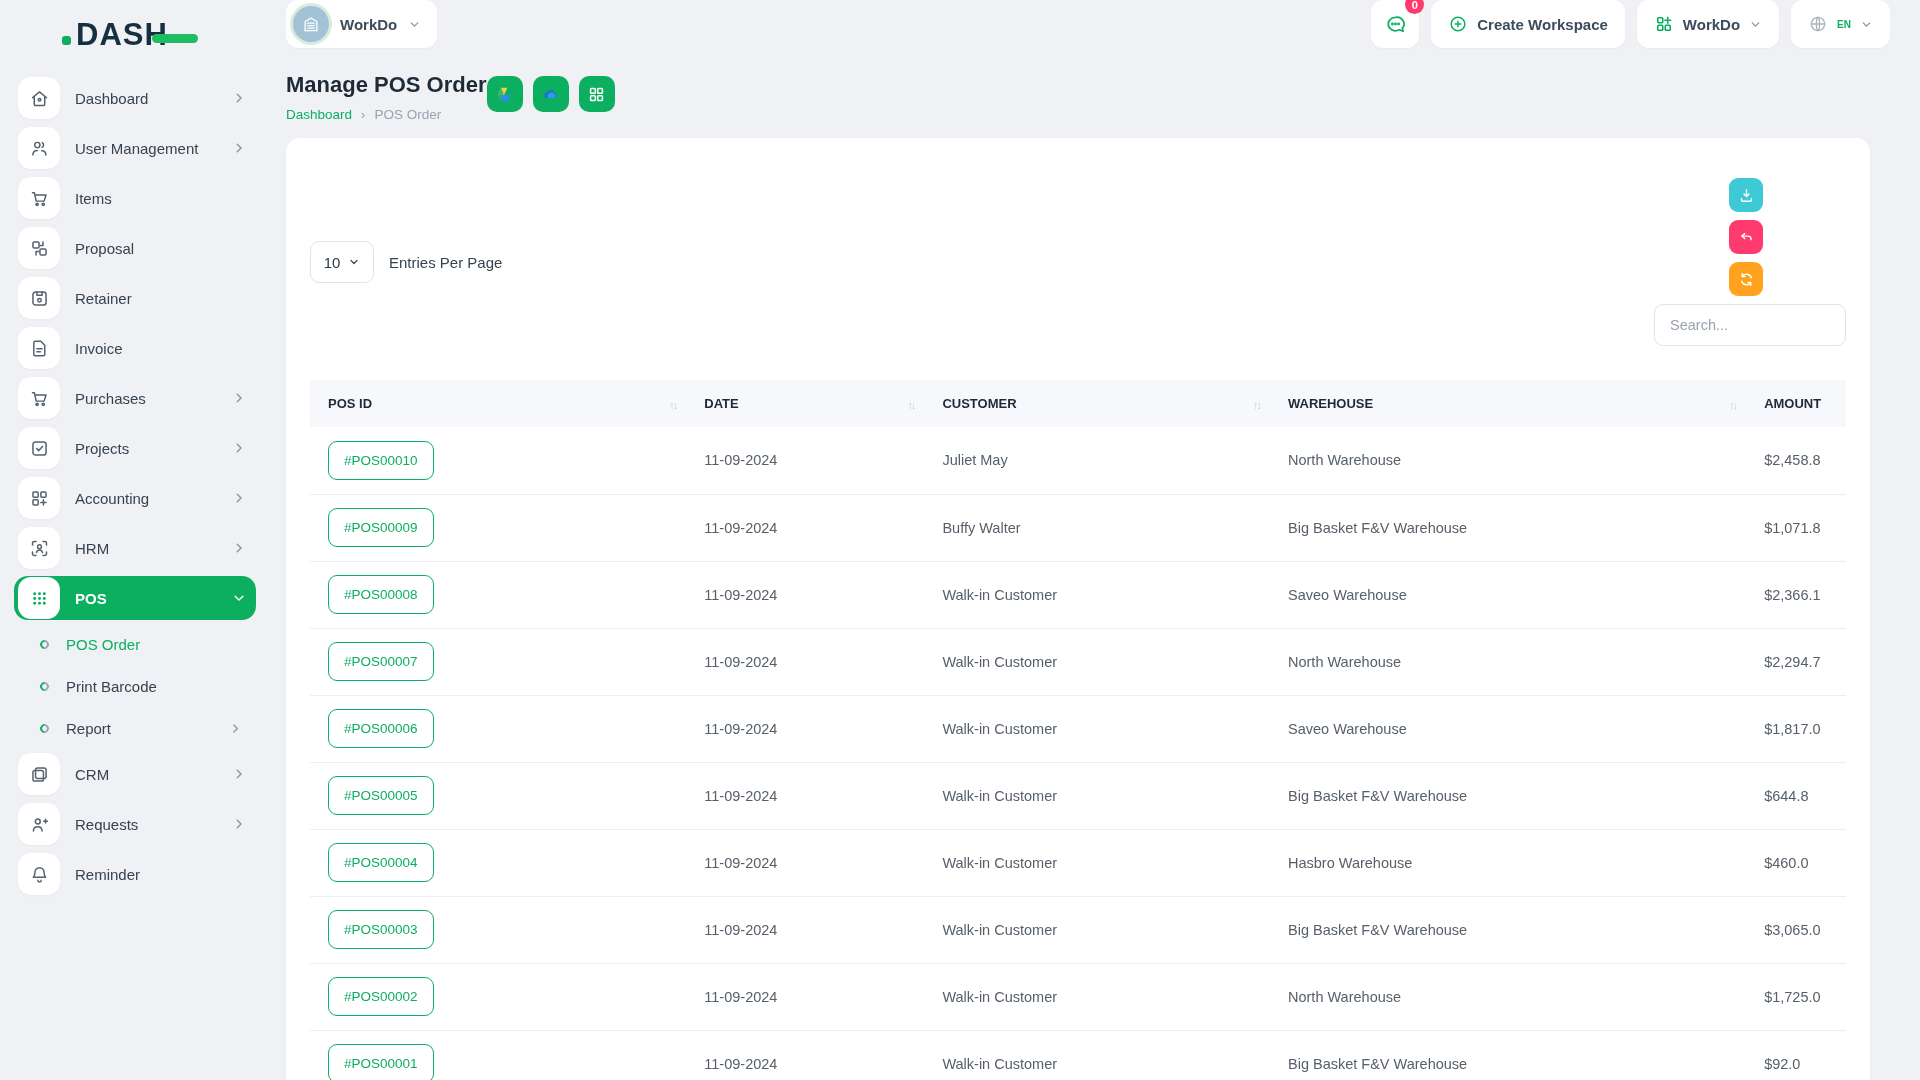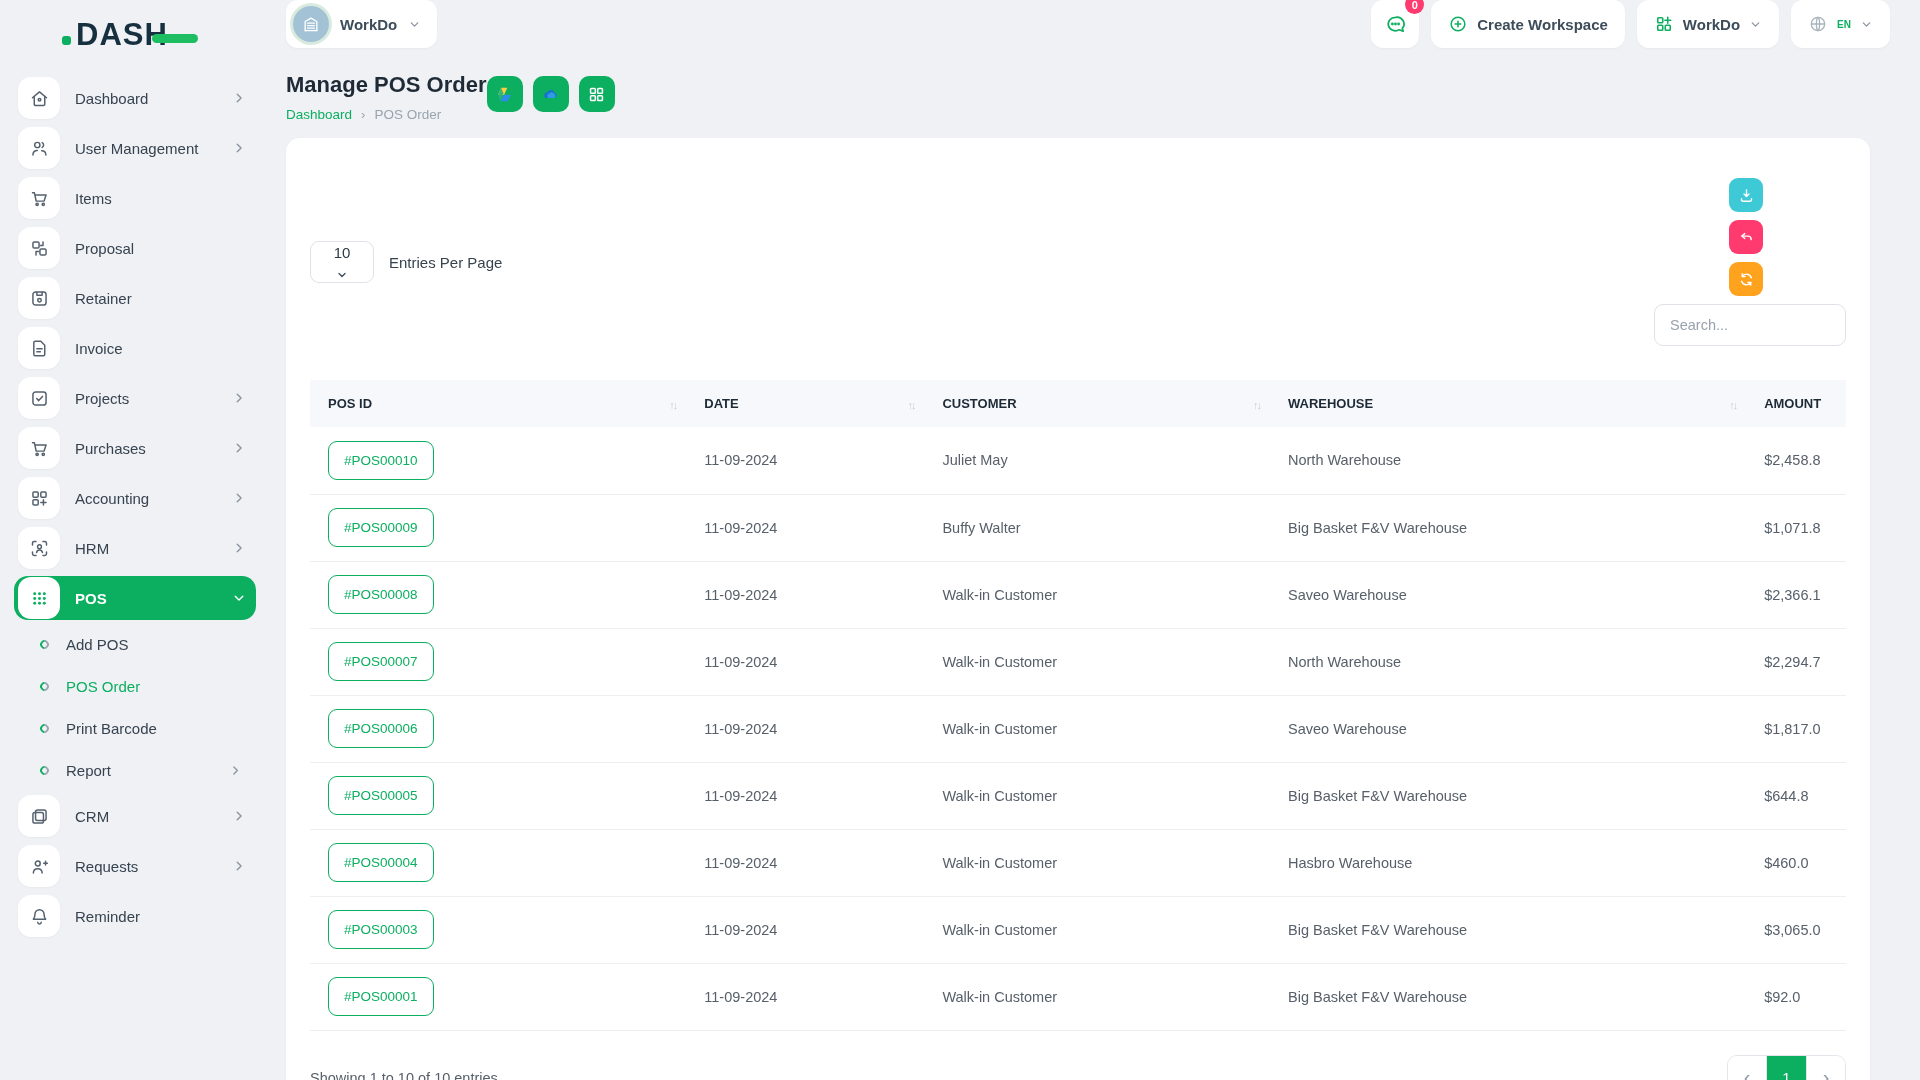--- a/index.html
+++ b/index.html
@@ -65,21 +65,21 @@
   .crumb-sep { color:#9aa4ae; font-size:13px; }
   .crumb-current { color:#9aa4ae; }
   .quick-actions { display:flex; gap:10px; margin-top:4px; }
   .qa-btn { width:36px; height:36px; border-radius:10px; background:#0CAF60; border:none; display:flex; align-items:center; justify-content:center; cursor:pointer; }
   .qa-btn svg { width:19px; height:19px; }
 
   .card { margin:16px 50px 0 16px; background:#ffffff; border-radius:14px; padding:40px 24px 20px; box-shadow:0 1px 3px rgba(40,50,60,0.05); }
 
   .card-controls { display:flex; align-items:center; justify-content:space-between; }
   .controls-left { display:flex; align-items:center; gap:15px; }
-  .select-box { width:64px; height:42px; border:1px solid #dfe3e8; border-radius:9px; display:flex; align-items:center; justify-content:center; gap:8px; font-size:15px; color:#2b3a48; background:#fff; cursor:pointer;flex-direction:column; }
+  .select-box { width:64px; height:42px; border:1px solid #dfe3e8; border-radius:9px; display:flex; align-items:center; justify-content:center; gap:8px; font-size:15px; color:#2b3a48; background:#fff; cursor:pointer; }
   .select-box svg { width:12px; height:12px; color:#3d4c5a; }
   .entries-label { font-size:15px; color:#37434f; }
   .controls-right { display:flex; align-items:center; gap:8px;flex-direction:column; }
   .act-btn { width:34px; height:34px; border-radius:9px; border:none; display:flex; align-items:center; justify-content:center; cursor:pointer; margin-right:2px; }
   .act-btn svg { width:17px; height:17px; color:#ffffff; }
   .act-teal { background:#3EC9D6; }
   .act-pink { background:#FF3A6E; }
   .act-orange { background:#FFA21D; }
   .search-input { width:192px; height:42px; border:1px solid #dfe3e8; border-radius:9px; padding:0 15px; font-size:14.5px; font-family:"Liberation Sans",sans-serif; color:#2b3a48; outline:none; margin-left:6px; }
   .search-input::placeholder { color:#98a2ae; }
@@ -180,40 +180,40 @@
             <svg viewBox="0 0 24 24" fill="none" stroke="currentColor" stroke-width="1.7" stroke-linecap="round" stroke-linejoin="round">
               <path d="M7 3.8 h6.5 l4.5 4.5 V18.8 a1.5 1.5 0 0 1 -1.5 1.5 H7 a1.5 1.5 0 0 1 -1.5 -1.5 V5.3 A1.5 1.5 0 0 1 7 3.8 z"></path>
               <path d="M9 12.2 h6 M9 15.6 h4"></path>
             </svg>
           </span>
           <span class="side-label">Invoice</span>
         </div>
         <div class="side-item">
           <span class="icon-tile">
             <svg viewBox="0 0 24 24" fill="none" stroke="currentColor" stroke-width="1.7" stroke-linecap="round" stroke-linejoin="round">
-              <rect x="4.5" y="4.5" width="15" height="15" rx="3"></rect>
-              <path d="M8.8 12.1 l2.3 2.3 4.3-4.8"></path>
-            </svg>
-          </span>
-          <span class="side-label">Projects</span>
-          <span class="side-chev">
-            <svg viewBox="0 0 24 24" fill="none" stroke="currentColor" stroke-width="2.4" stroke-linecap="round" stroke-linejoin="round">
-              <path d="M9 5.5 l6.5 6.5 L9 18.5"></path>
-            </svg>
-          </span>
-        </div>
-        <div class="side-item">
-          <span class="icon-tile">
-            <svg viewBox="0 0 24 24" fill="none" stroke="currentColor" stroke-width="1.7" stroke-linecap="round" stroke-linejoin="round">
               <path d="M4 5.5 h2.2 l2 9.5 h9 L19.5 8 H7"></path>
               <circle cx="9.3" cy="18.6" r="1.3"></circle>
               <circle cx="16.3" cy="18.6" r="1.3"></circle>
             </svg>
           </span>
           <span class="side-label">Purchases</span>
+          <span class="side-chev">
+            <svg viewBox="0 0 24 24" fill="none" stroke="currentColor" stroke-width="2.4" stroke-linecap="round" stroke-linejoin="round">
+              <path d="M9 5.5 l6.5 6.5 L9 18.5"></path>
+            </svg>
+          </span>
+        </div>
+        <div class="side-item">
+          <span class="icon-tile">
+            <svg viewBox="0 0 24 24" fill="none" stroke="currentColor" stroke-width="1.7" stroke-linecap="round" stroke-linejoin="round">
+              <rect x="4.5" y="4.5" width="15" height="15" rx="3"></rect>
+              <path d="M8.8 12.1 l2.3 2.3 4.3-4.8"></path>
+            </svg>
+          </span>
+          <span class="side-label">Projects</span>
           <span class="side-chev">
             <svg viewBox="0 0 24 24" fill="none" stroke="currentColor" stroke-width="2.4" stroke-linecap="round" stroke-linejoin="round">
               <path d="M9 5.5 l6.5 6.5 L9 18.5"></path>
             </svg>
           </span>
         </div>
         <div class="side-item">
           <span class="icon-tile">
             <svg viewBox="0 0 24 24" fill="none" stroke="currentColor" stroke-width="1.7" stroke-linecap="round" stroke-linejoin="round">
               <rect x="4.5" y="4.5" width="6" height="6" rx="1.2"></rect>
@@ -257,24 +257,20 @@
               <circle cx="12" cy="17.5" r="1.7"></circle>
               <circle cx="17.5" cy="17.5" r="1.7"></circle>
             </svg>
           </span>
           <span class="side-label">POS</span>
           <span class="side-chev">
             <svg viewBox="0 0 24 24" fill="none" stroke="currentColor" stroke-width="2.4" stroke-linecap="round" stroke-linejoin="round">
               <path d="M5.5 9 L12 15.5 L18.5 9"></path>
             </svg>
           </span>
-        </div>
-        <div class="side-subitem">
-          <span class="sub-bullet"></span>
-          <span class="sub-label">Add POS</span>
         </div>
         <div class="side-subitem active">
           <span class="sub-bullet"></span>
           <span class="sub-label">POS Order</span>
         </div>
         <div class="side-subitem">
           <span class="sub-bullet"></span>
           <span class="sub-label">Print Barcode</span>
         </div>
         <div class="side-subitem">
@@ -534,20 +530,27 @@
               <td>$460.0</td>
             </tr>
             <tr>
               <td><button class="pos-pill">#POS00003</button></td>
               <td>11-09-2024</td>
               <td>Walk-in Customer</td>
               <td>Big Basket F&amp;V Warehouse</td>
               <td>$3,065.0</td>
             </tr>
             <tr>
+              <td><button class="pos-pill">#POS00002</button></td>
+              <td>11-09-2024</td>
+              <td>Walk-in Customer</td>
+              <td>North Warehouse</td>
+              <td>$1,725.0</td>
+            </tr>
+            <tr>
               <td><button class="pos-pill">#POS00001</button></td>
               <td>11-09-2024</td>
               <td>Walk-in Customer</td>
               <td>Big Basket F&amp;V Warehouse</td>
               <td>$92.0</td>
             </tr>
           </tbody>
       </table>
 
       <div class="card-footer">

